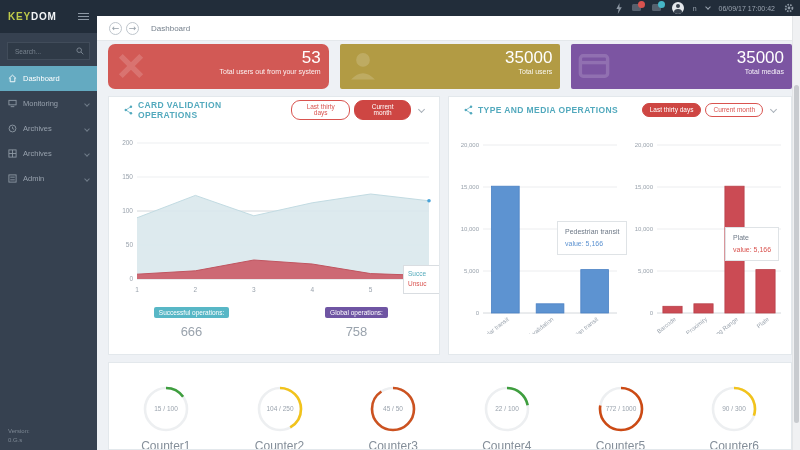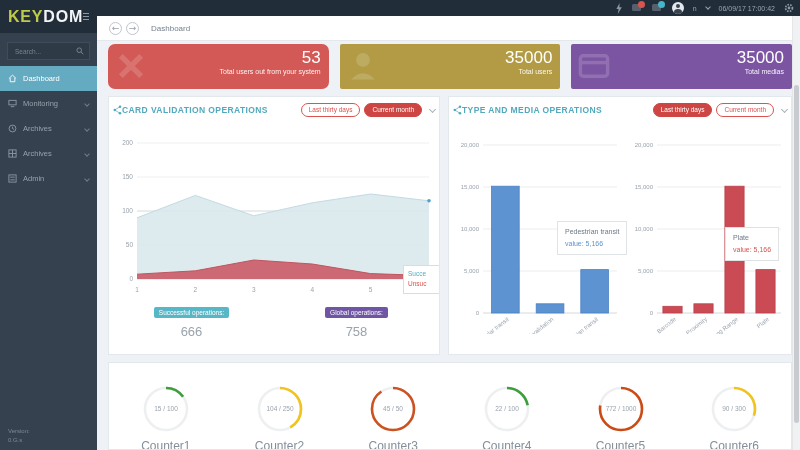--- a/index.html
+++ b/index.html
@@ -15,21 +15,21 @@
   .icon-badge .dot{position:absolute;right:-2px;top:-2px;width:7px;height:7px;border-radius:50%;}
   .avatar{width:12px;height:12px;border-radius:50%;background:#e4e8ec;position:relative;overflow:hidden;}
   .avatar .head{position:absolute;left:4px;top:2px;width:4px;height:4px;border-radius:50%;background:#39434f;}
   .avatar .body{position:absolute;left:2px;top:7px;width:8px;height:6px;border-radius:50%;background:#39434f;}
   .caret{width:4px;height:4px;border-right:1px solid #9aa4b0;border-bottom:1px solid #9aa4b0;
     transform:rotate(45deg);margin-top:-2px;}
 
   
   #sidebar{position:absolute;left:0;top:0;width:97px;height:450px;background:#364150;z-index:6;}
   #logo{height:33px;background:#222d3a;display:flex;align-items:center;justify-content:space-between;padding:0 8px;}
-  #logo .brand{font-size:16px;font-weight:bold;letter-spacing:.8px;}
+  #logo .brand{font-size:10px;font-weight:bold;letter-spacing:.8px;}
   #logo .brand .k{color:#bfca4a;} #logo .brand .d{color:#f3f5f7;}
   .hamburger{width:11px;}
   .hamburger span{display:block;height:1.5px;background:#8d98a4;margin:1.6px 0;}
   #search{margin:9px 7px 6px 7px;height:18px;background:#2f3a47;border:1px solid #414c5a;
     display:flex;align-items:center;padding:0 5px;}
   #search input{flex:1;min-width:0;background:transparent;border:none;outline:none;
     font-size:6.5px;color:#aab4bf;font-family:"Liberation Sans",sans-serif;}
   #search input::placeholder{color:#78838f;}
   .nav-item{height:25px;display:flex;align-items:center;gap:6px;padding:0 8px;color:#97a1ad;font-size:7.5px;cursor:pointer;}
   .nav-item svg{flex:0 0 auto;}
@@ -50,21 +50,21 @@
   .card{flex:1;height:45px;border-radius:2px;position:relative;overflow:hidden;color:#fff;padding:4px 8px 0 0;}
   .card .num{font-size:17px;text-align:right;line-height:1.15;font-weight:400;}
   .card .lbl{font-size:7px;text-align:right;opacity:.92;}
   .card svg.wm{position:absolute;left:6px;top:5px;opacity:.16;}
 
   
   .panel{position:absolute;background:#fff;border:1px solid #e3e8ec;overflow:hidden;}
   #panel-left{left:108px;top:96px;width:332px;height:259px;}
   #panel-right{left:448px;top:96px;width:344px;height:259px;}
   #panel-counters{left:108px;top:362px;width:684px;height:88px;}
-  .phead{height:26px;display:flex;align-items:center;padding:0 4px;}
+  .phead{height:26px;display:flex;align-items:center;gap:5px;padding:0 15px;}
   .ptitle{font-size:8.5px;font-weight:bold;color:#52a9bd;letter-spacing:.4px;}
   .pbtns{margin-left:auto;display:flex;align-items:center;}
   .pill{font-size:6.5px;padding:2.5px 7px;border-radius:9px;border:1px solid #d9534f;margin-left:4px;
     line-height:1;cursor:pointer;background:#fff;color:#d9534f;font-family:"Liberation Sans",sans-serif;}
   .pill.solid{background:#ce4643;border-color:#ce4643;color:#fff;}
   .pchev{width:5px;height:5px;border-right:1.2px solid #aab2ba;border-bottom:1.2px solid #aab2ba;
     transform:rotate(45deg);margin-left:8px;margin-top:-2px;}
 
   
   #area-chart{position:absolute;left:4px;top:32px;}

